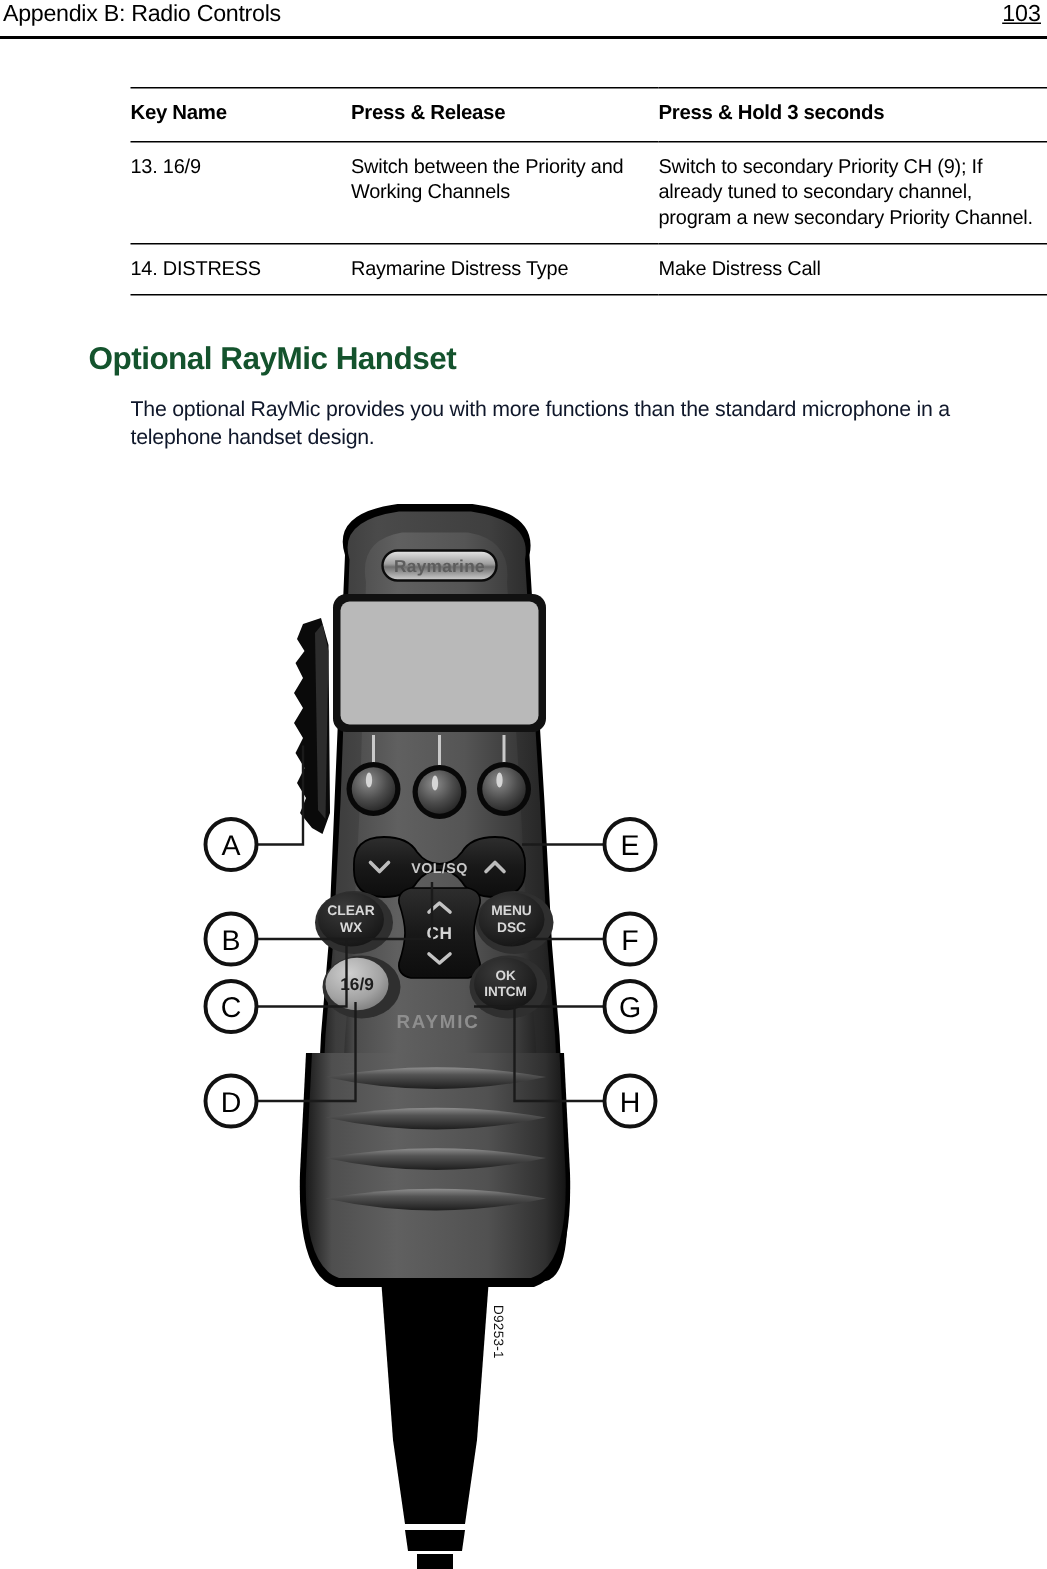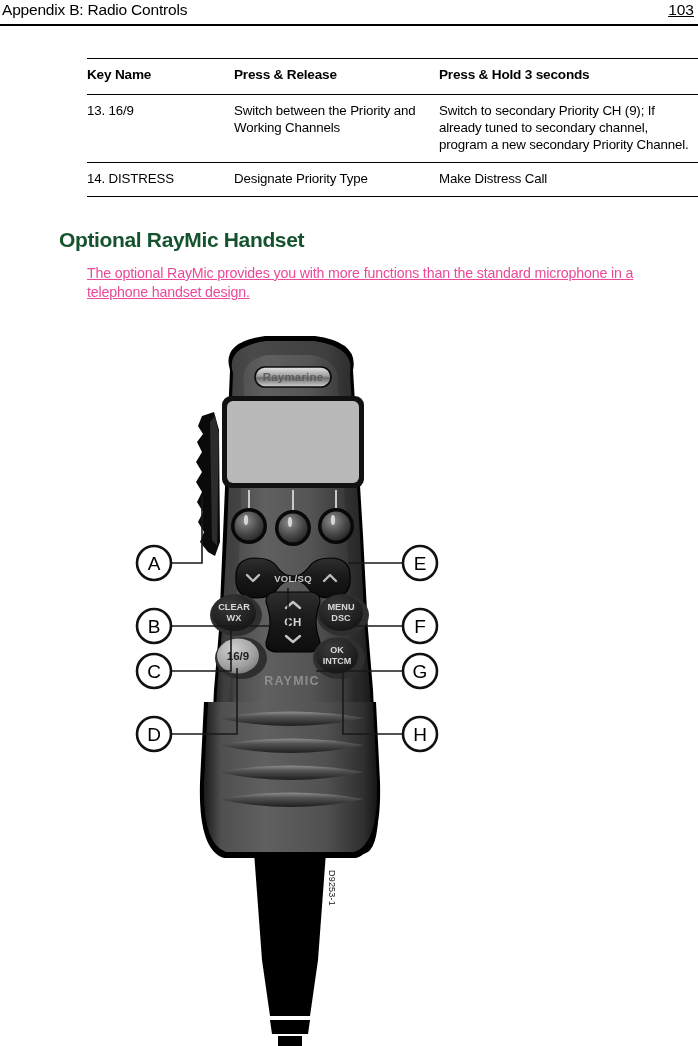--- a/index.html
+++ b/index.html
@@ -98,22 +98,21 @@
     color: #14532d;
   }
   .body-copy {
     position: absolute;
     left: 87px;
     top: 264px;
     width: 580px;
     font-size: 14.2px;
     line-height: 1.36;
     letter-spacing: -0.15px;
-    color: #ec4899;
-    text-decoration: underline;
+    color: #0f172a;
   }
 
   
   .figure {
     position: absolute;
     left: 16px;
     top: 330px;
     width: 698px;
     height: 716px;
   }
@@ -142,21 +141,21 @@
     </tr>
   </thead>
   <tbody>
     <tr>
       <td>13. 16/9</td>
       <td>Switch between the Priority and Working Channels</td>
       <td>Switch to secondary Priority CH (9); If already tuned to secondary channel, program a new secondary Priority Channel.</td>
     </tr>
     <tr>
       <td>14. DISTRESS</td>
-      <td>Designate Priority Type</td>
+      <td>Raymarine Distress Type</td>
       <td>Make Distress Call</td>
     </tr>
   </tbody>
 </table>
 
 <div class="section-heading">Optional RayMic Handset</div>
 <div class="body-copy">The optional RayMic provides you with more functions than the standard microphone in a telephone handset design.</div>
 
 <div class="figure">
 <svg class="figure-svg" width="698" height="716" viewBox="0 0 698 716" xmlns="http://www.w3.org/2000/svg">

